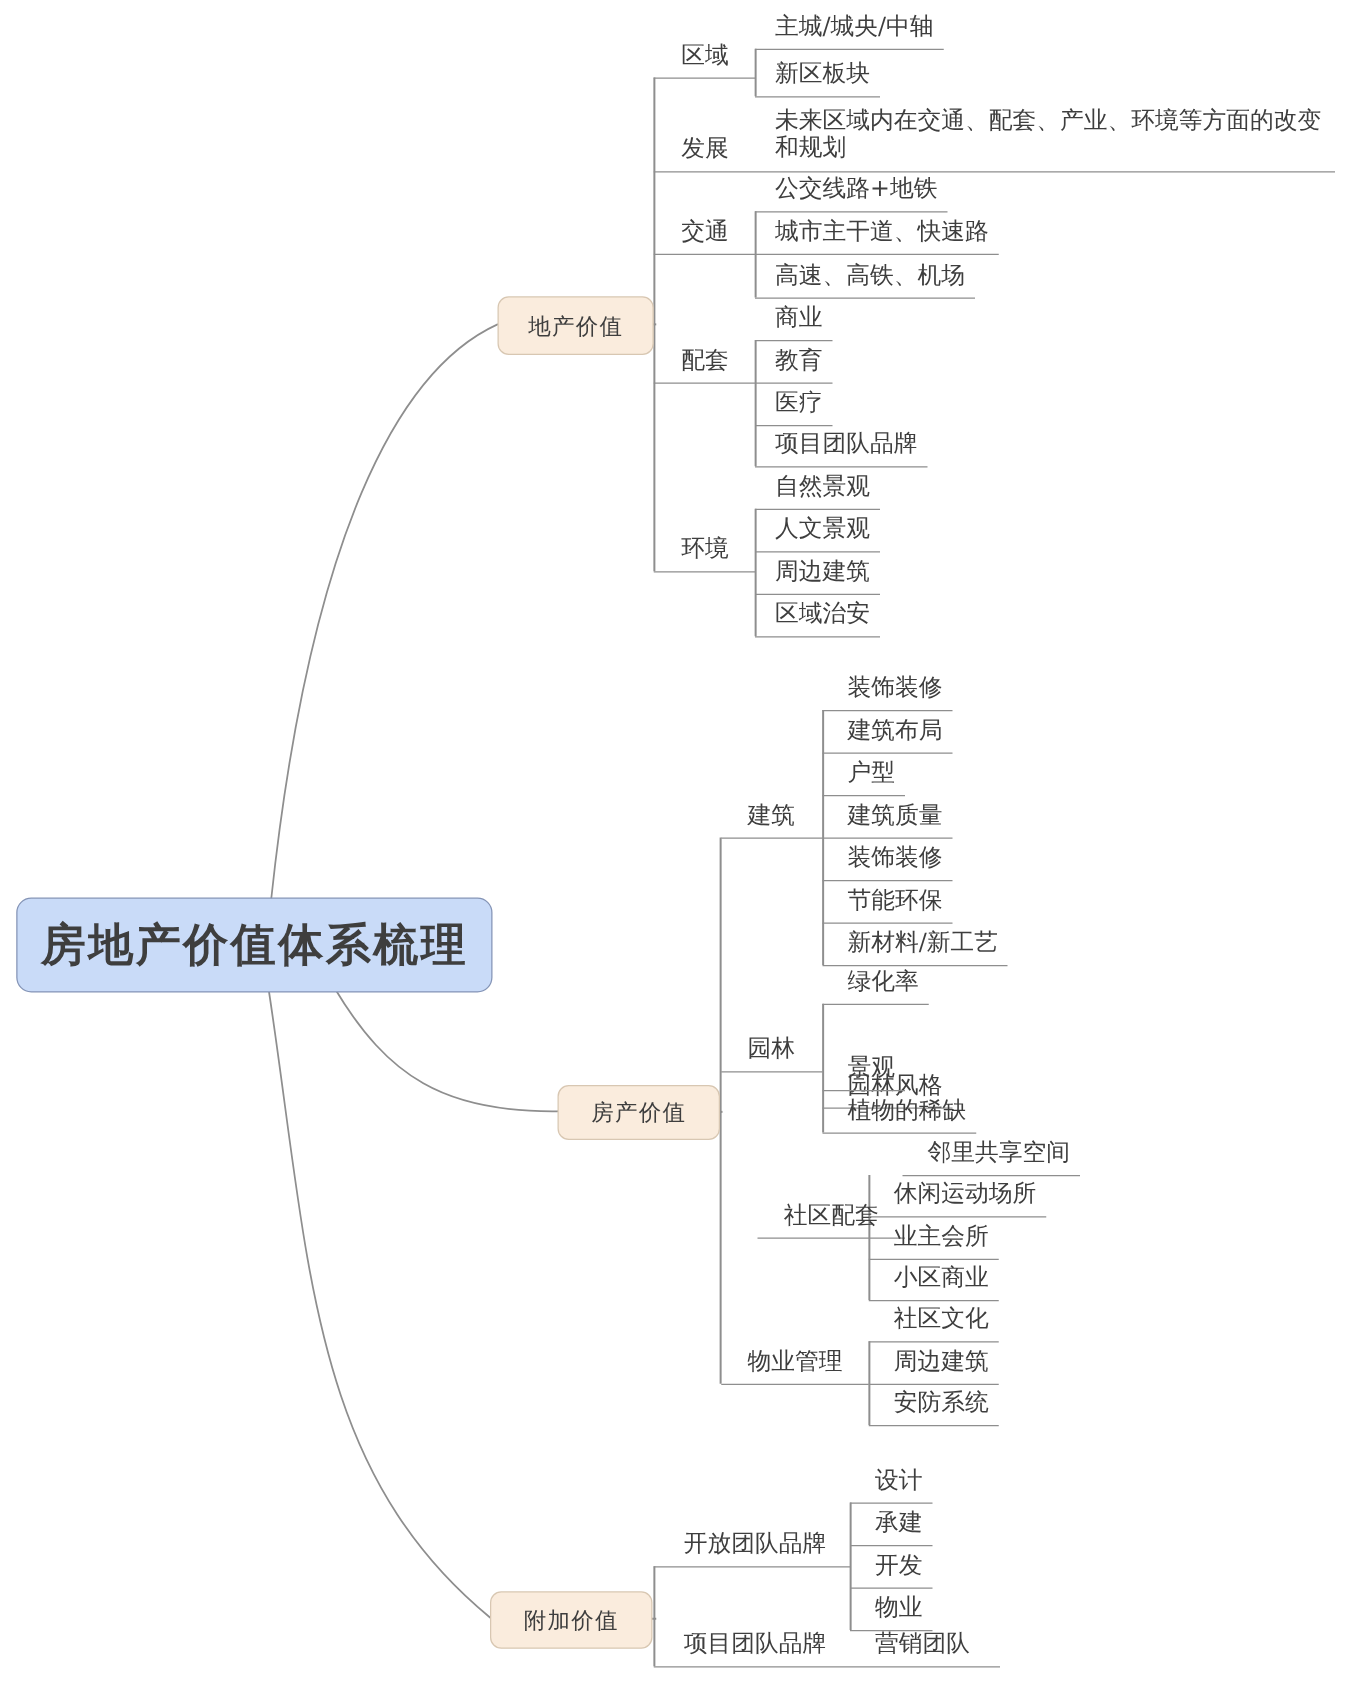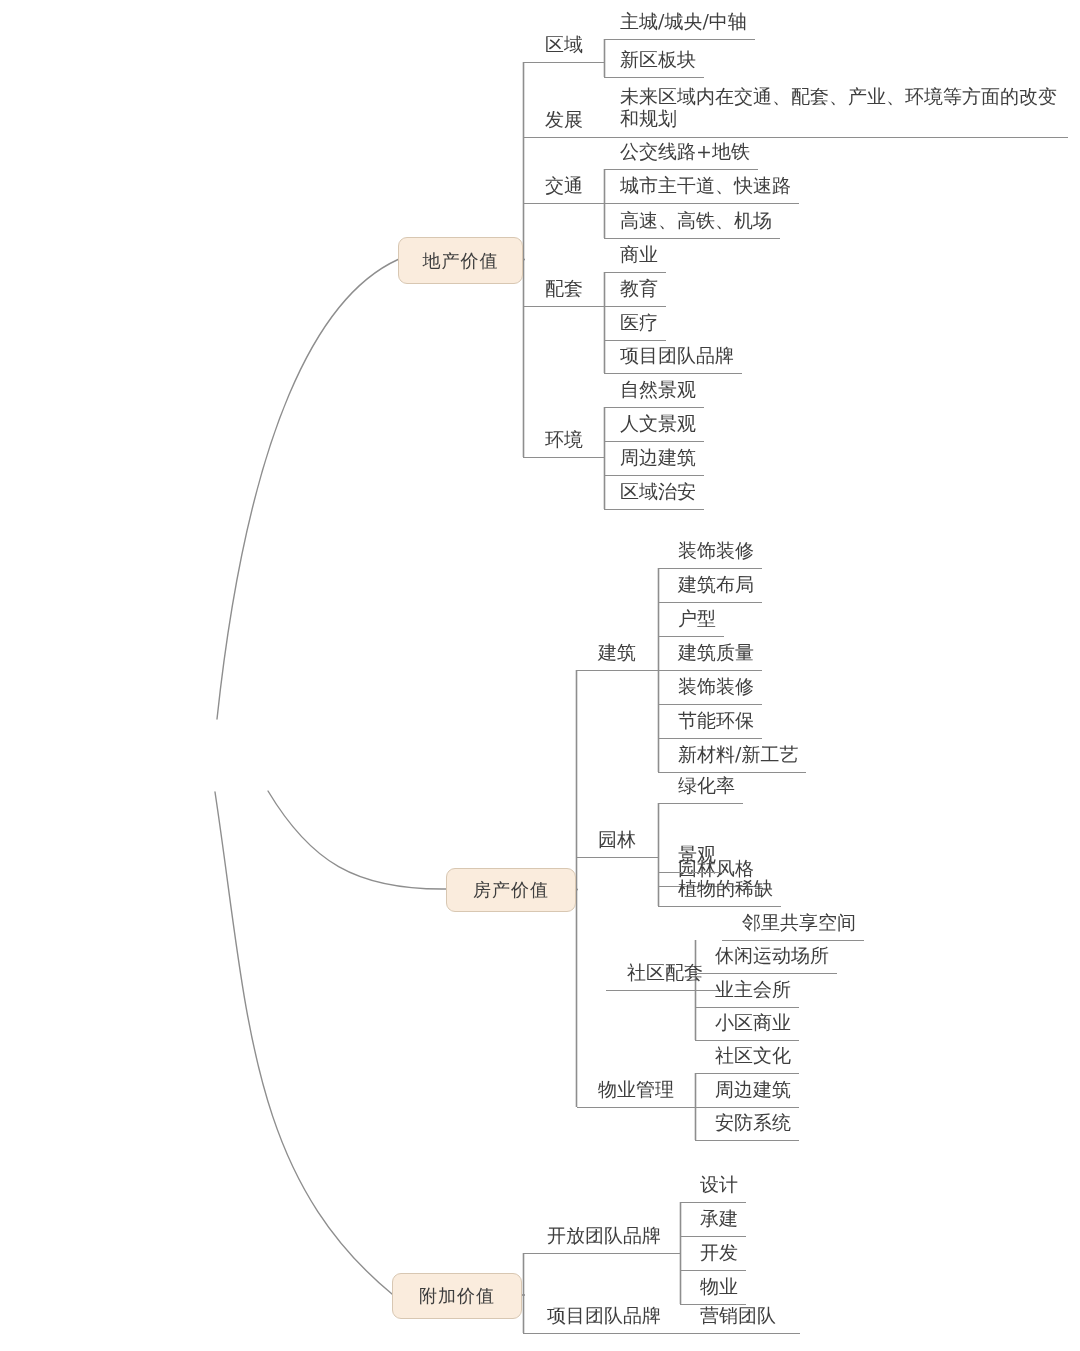--- a/index.html
+++ b/index.html
@@ -69,20 +69,21 @@
     <line x1="658.5" y1="568" x2="658.5" y2="772"></line>
     <line x1="658.5" y1="803" x2="658.5" y2="906"></line>
     <line x1="695.5" y1="940" x2="695.5" y2="1040"></line>
     <line x1="695.5" y1="1073" x2="695.5" y2="1140"></line>
 
     <line x1="519" y1="1295" x2="525" y2="1295"></line>
     <line x1="523.5" y1="1253" x2="523.5" y2="1333"></line>
     <line x1="680.5" y1="1202" x2="680.5" y2="1304"></line>
   </svg>
 
+  <div class="rootnode" style="left:13px;top:718px;width:379px;height:74px">房地产价值体系梳理</div>
 
   <div>
     <div class="bnode" style="left:398px;top:237px;width:123px;height:45px">地产价值</div>
 
     <div class="glabel plab22" style="left:523px;top:34px;width:81px">区域</div>
     <div class="leaf" style="left:604px;top:11px">主城/城央/中轴</div>
     <div class="leaf" style="left:604px;top:49px">新区板块</div>
 
     <div class="glabel plab22" style="left:523px;top:109px;width:81px">发展</div>
     <div class="leaf wrapleaf" style="left:604px;top:85px">未来区域内在交通、配套、产业、环境等方面的改变和规划</div>

